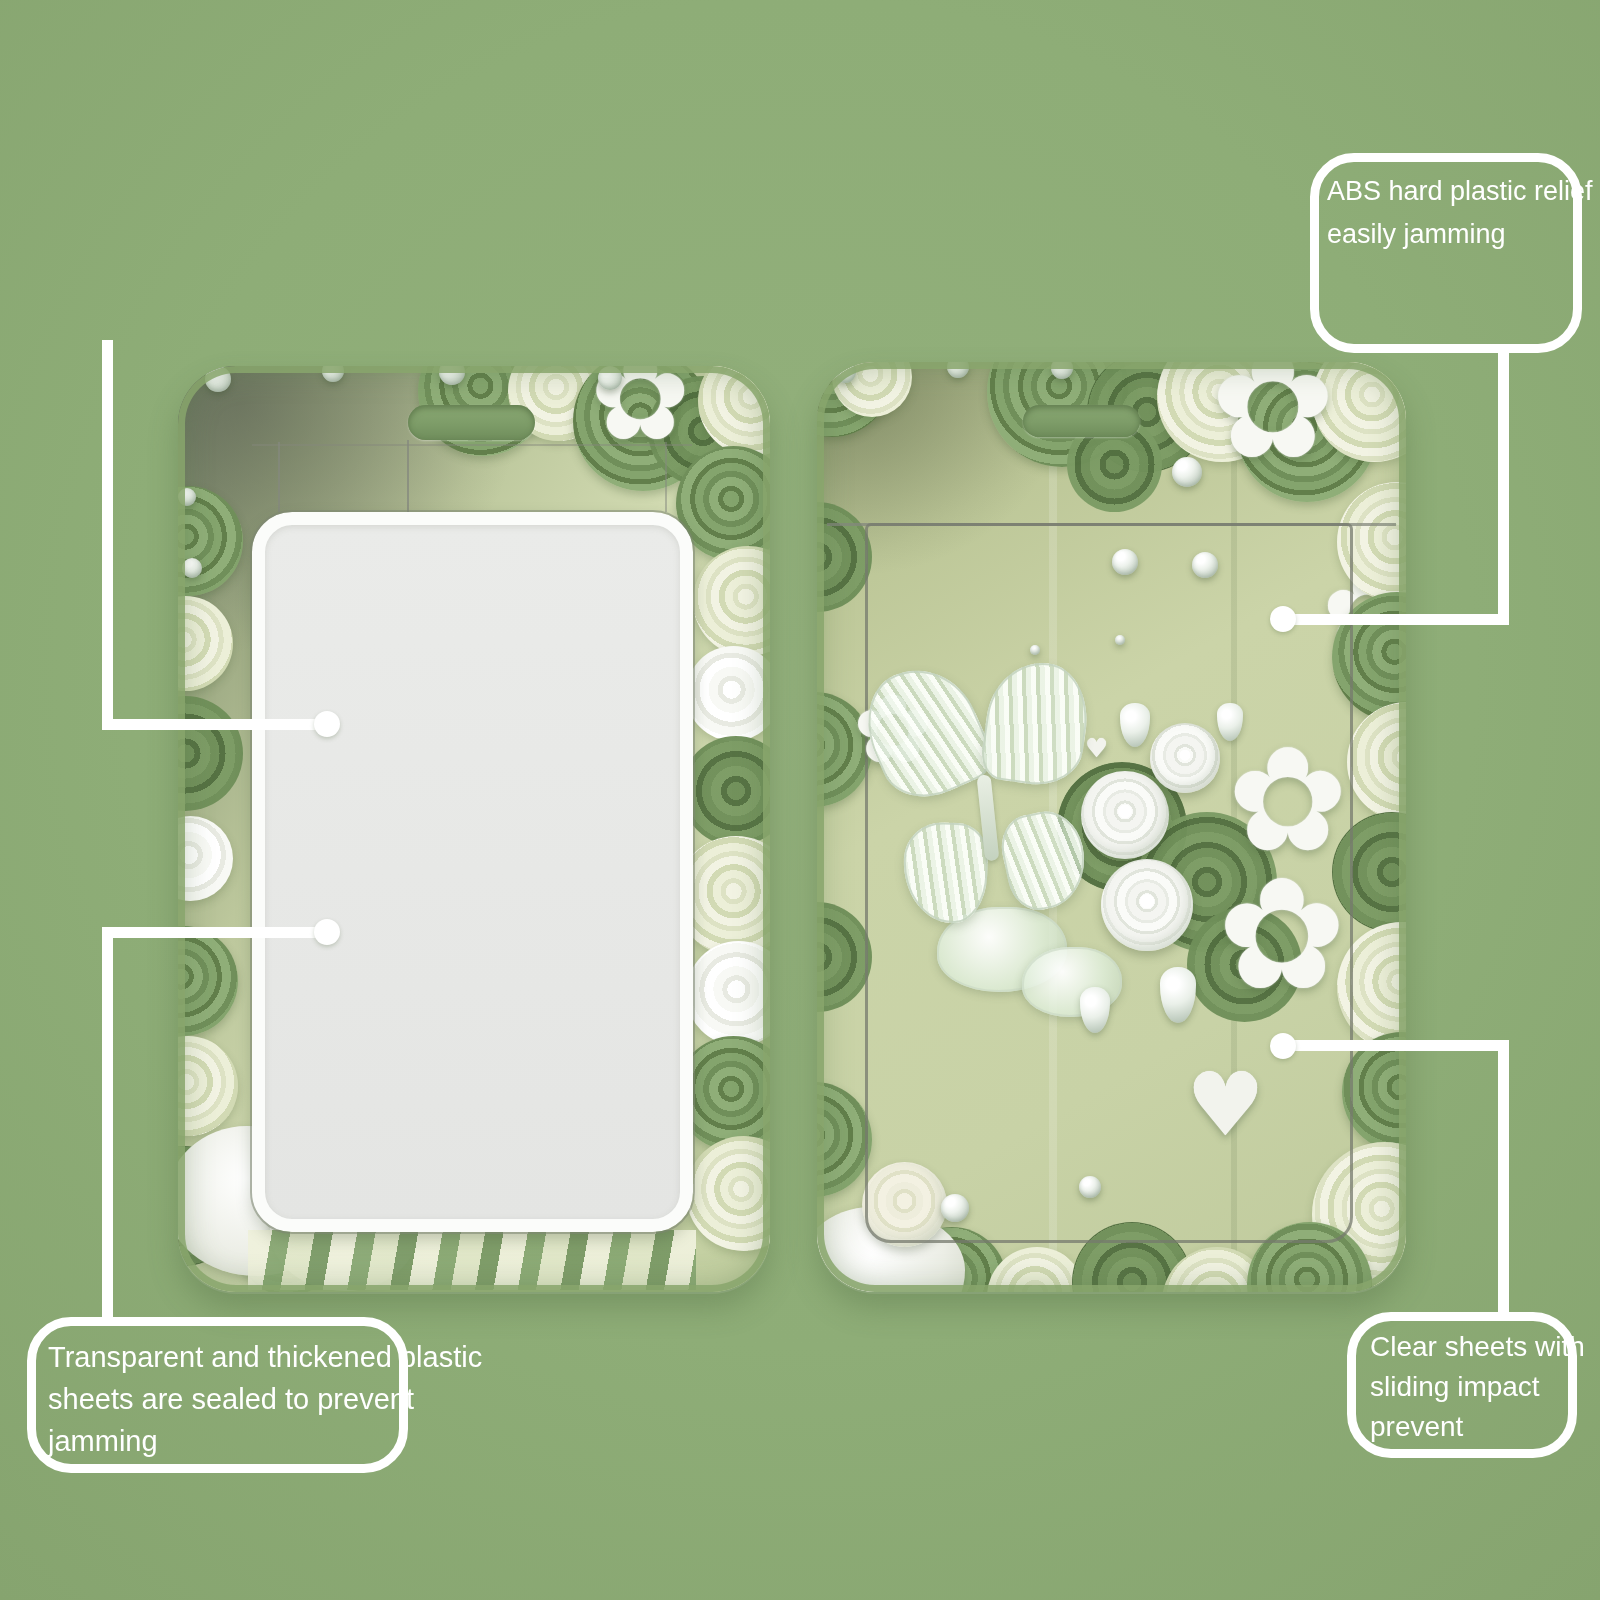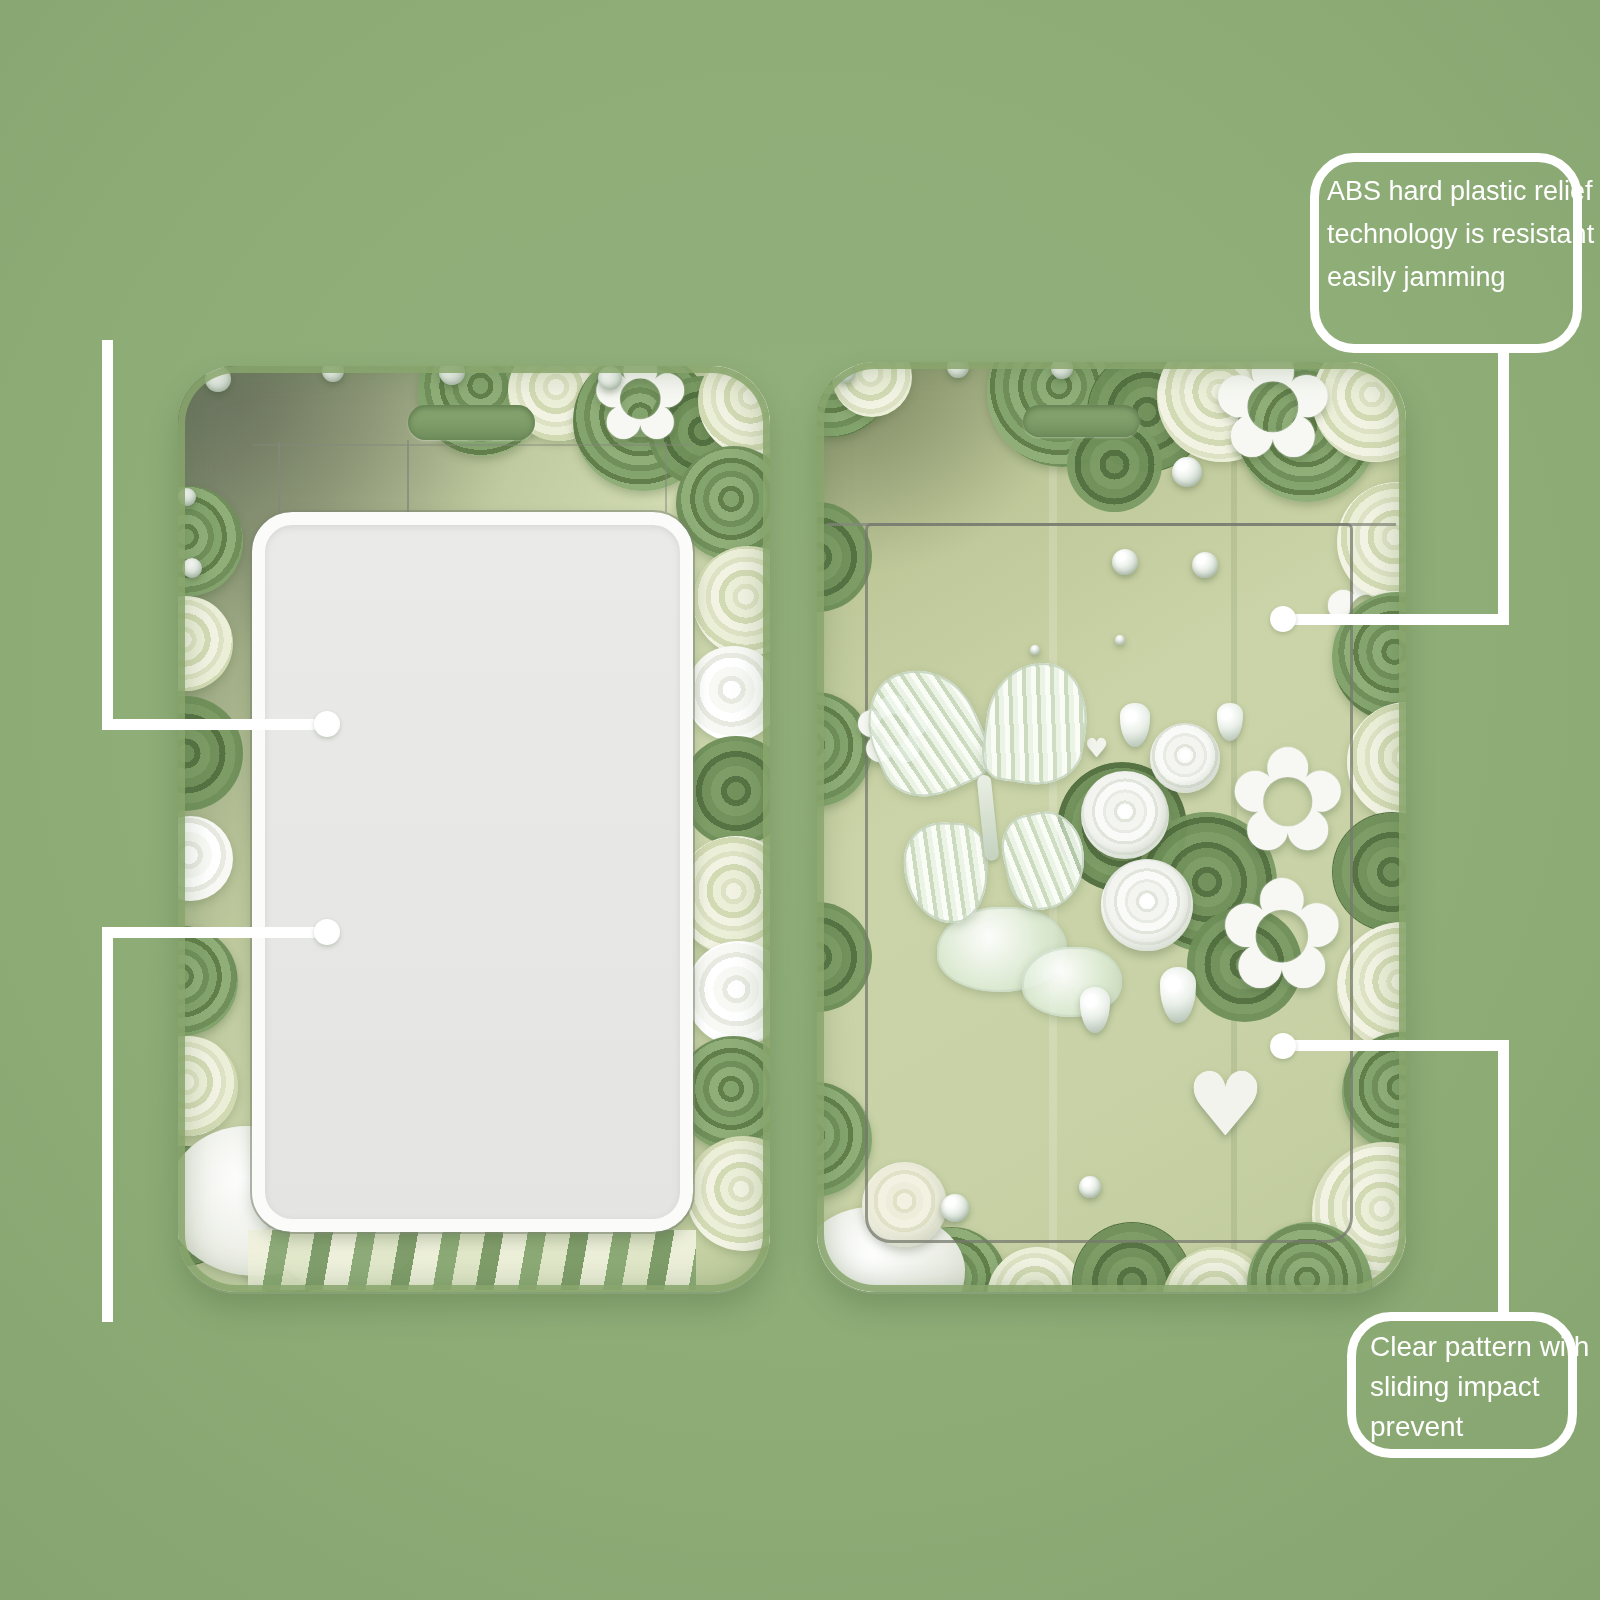--- a/index.html
+++ b/index.html
@@ -213,25 +213,29 @@
     <i class="pdrop" style="left:343px;top:605px;width:36px;height:56px;"></i>
     <i class="pdrop" style="left:263px;top:625px;width:30px;height:46px;"></i>
 
     <span class="pheart" style="left:369px;top:699px;font-size:88px;">♥</span>
     <span class="pheart" style="left:268px;top:373px;font-size:26px;">♥</span>
     <i class="rim"></i>
   </div>
 
   <div class="callout tr">
     <div class="cl-line">ABS hard plastic relief</div>
-    <div class="cl-line">technology is resistant</div>
     <div class="cl-line">easily jamming</div>
   </div>
+  <div class="callout bl">
+    <div class="cl-line">Transparent and thickened plastic</div>
+    <div class="cl-line">sheets are sealed to prevent</div>
+    <div class="cl-line">jamming</div>
+  </div>
   <div class="callout br">
-    <div class="cl-line">Clear pattern with</div>
+    <div class="cl-line">Clear sheets with</div>
     <div class="cl-line">sliding impact</div>
     <div class="cl-line">prevent</div>
   </div>
 
   <i class="cline" style="left:102px;top:340px;width:11px;height:390px;"></i>
   <i class="cline" style="left:102px;top:719px;width:225px;height:11px;"></i>
   <i class="cdot" style="left:314px;top:711px;"></i>
 
   <i class="cline" style="left:102px;top:927px;width:225px;height:11px;"></i>
   <i class="cline" style="left:102px;top:927px;width:11px;height:395px;"></i>

